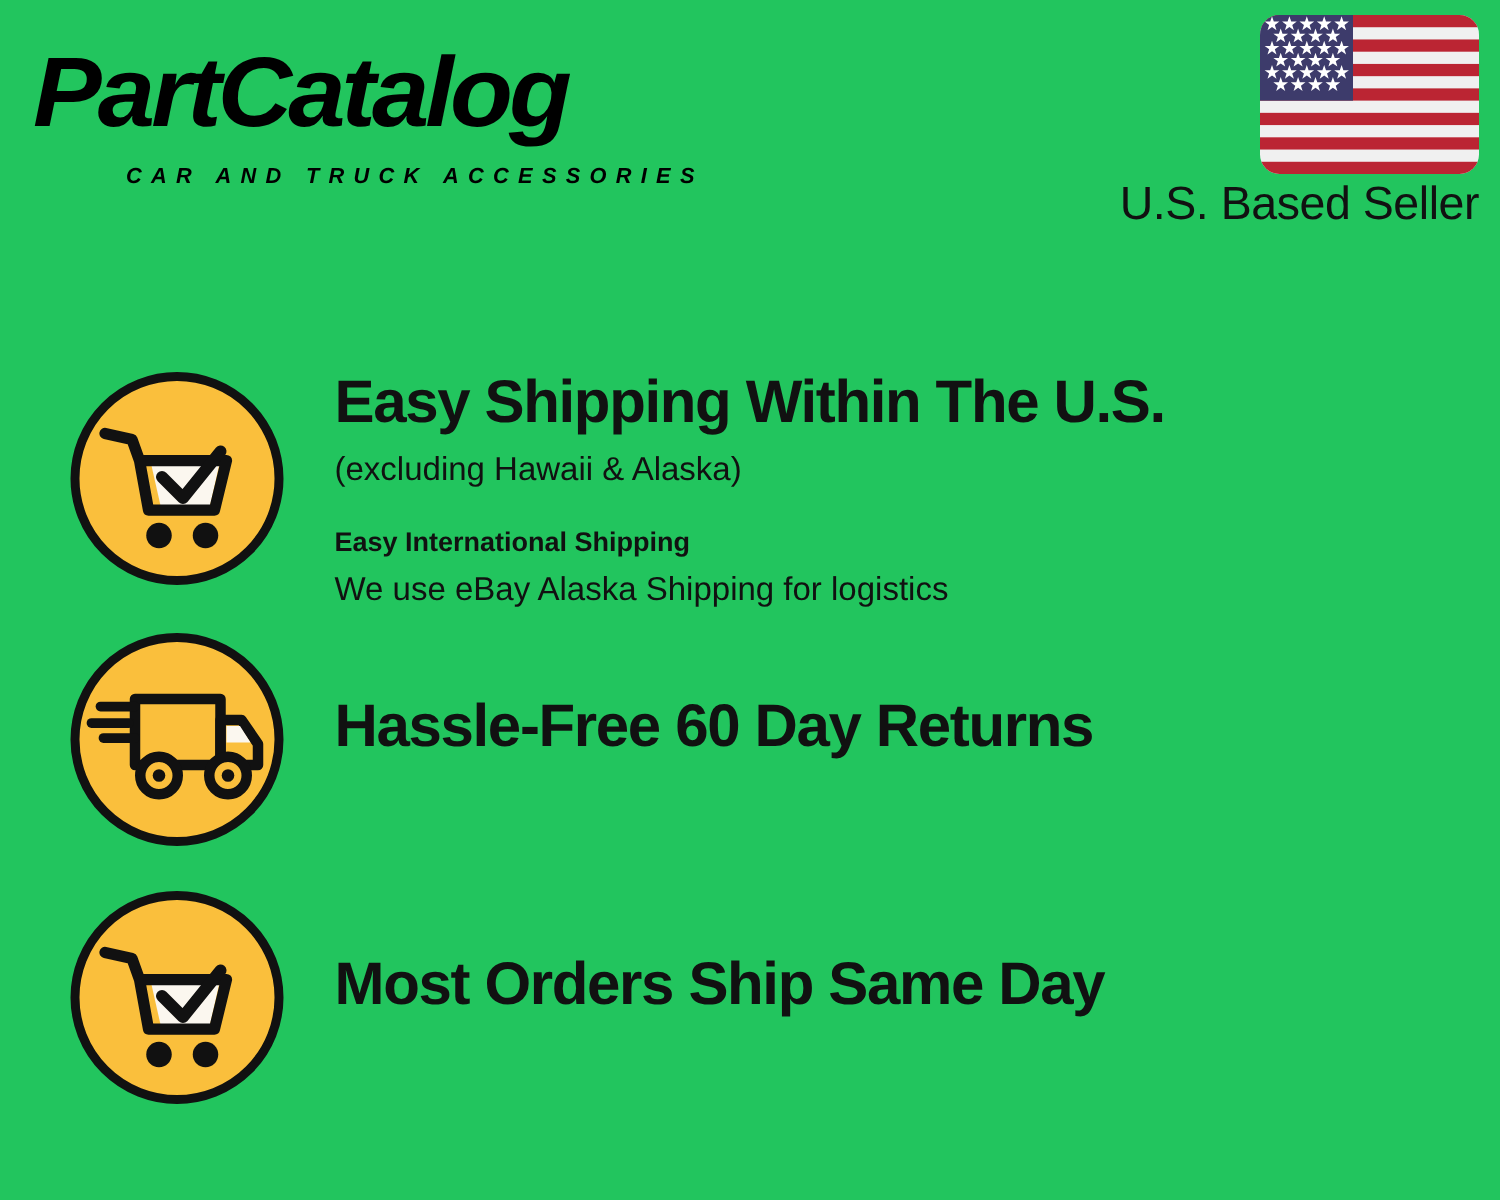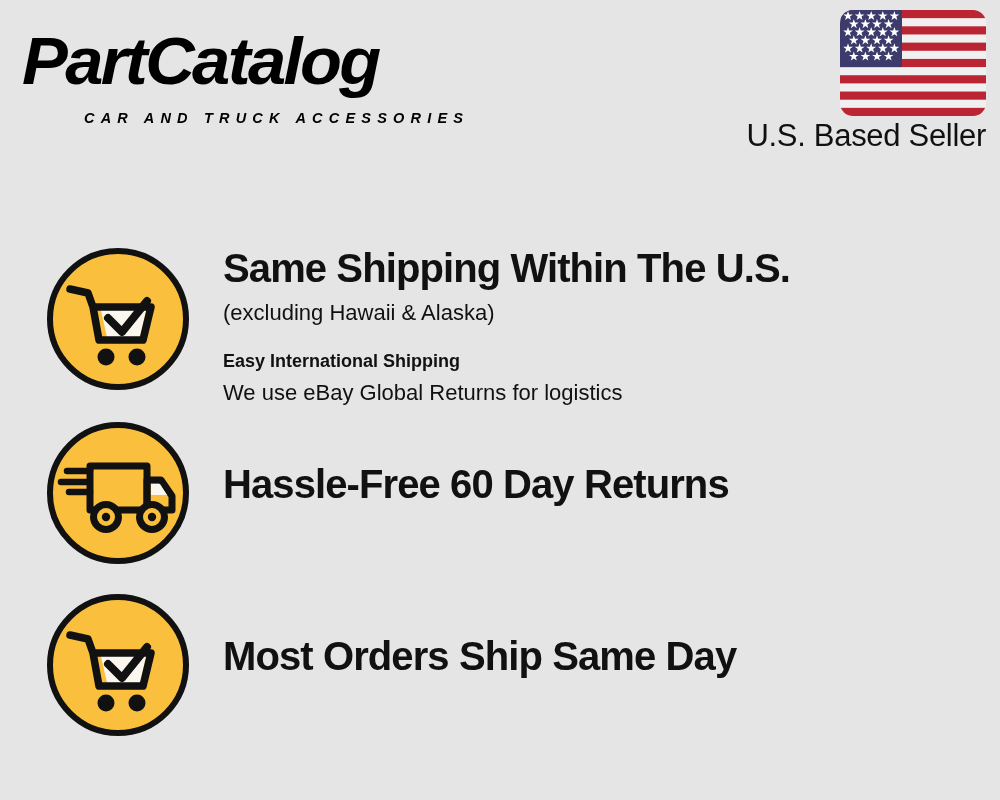--- a/index.html
+++ b/index.html
@@ -13,21 +13,21 @@
     font-family: "Liberation Sans", sans-serif;
     color: #111111;
     overflow: hidden;
     position: relative;
   }
 
   #banner {
     position: relative;
     width: 1000px;
     height: 800px;
-    background: #e5e5e5;
+    background: #22c55e;
   }
 
   
   #header {
     position: absolute;
     left: 0;
     top: 0;
     width: 1000px;
     height: 170px;
   }
@@ -251,24 +251,24 @@
 
           <path d="M27 45 L45 49 L50 63 L108 63 L100 96 L56 96 L50 63" fill="none" stroke="#111111" stroke-width="7.5" stroke-linecap="round" stroke-linejoin="round"></path>
 
           <path d="M65 74 L79 88 L104 57" fill="none" stroke="#111111" stroke-width="8" stroke-linecap="round" stroke-linejoin="round"></path>
 
           <circle cx="63" cy="113" r="8.5" fill="#111111"></circle>
           <circle cx="94" cy="113" r="8.5" fill="#111111"></circle>
         </svg>
       </div>
       <div class="feature-text">
-        <div class="feature-heading">Same Shipping Within The U.S.</div>
+        <div class="feature-heading">Easy Shipping Within The U.S.</div>
         <div class="feature-sub">(excluding Hawaii &amp; Alaska)</div>
         <div class="feature-sub-strong">Easy International Shipping</div>
-        <div class="feature-sub-plain">We use eBay Global Returns for logistics</div>
+        <div class="feature-sub-plain">We use eBay Alaska Shipping for logistics</div>
       </div>
     </div>
 
     <div class="feature-row row-2">
       <div class="icon-badge">
         <svg viewBox="0 0 150 150" xmlns="http://www.w3.org/2000/svg" aria-hidden="true">
           <circle cx="75" cy="75" r="68" fill="#FABF3C" stroke="#111111" stroke-width="6"></circle>
 
           <path d="M47 48 L104 48 L104 92 L47 92 Z" fill="none" stroke="#111111" stroke-width="7" stroke-linejoin="round"></path>
 

